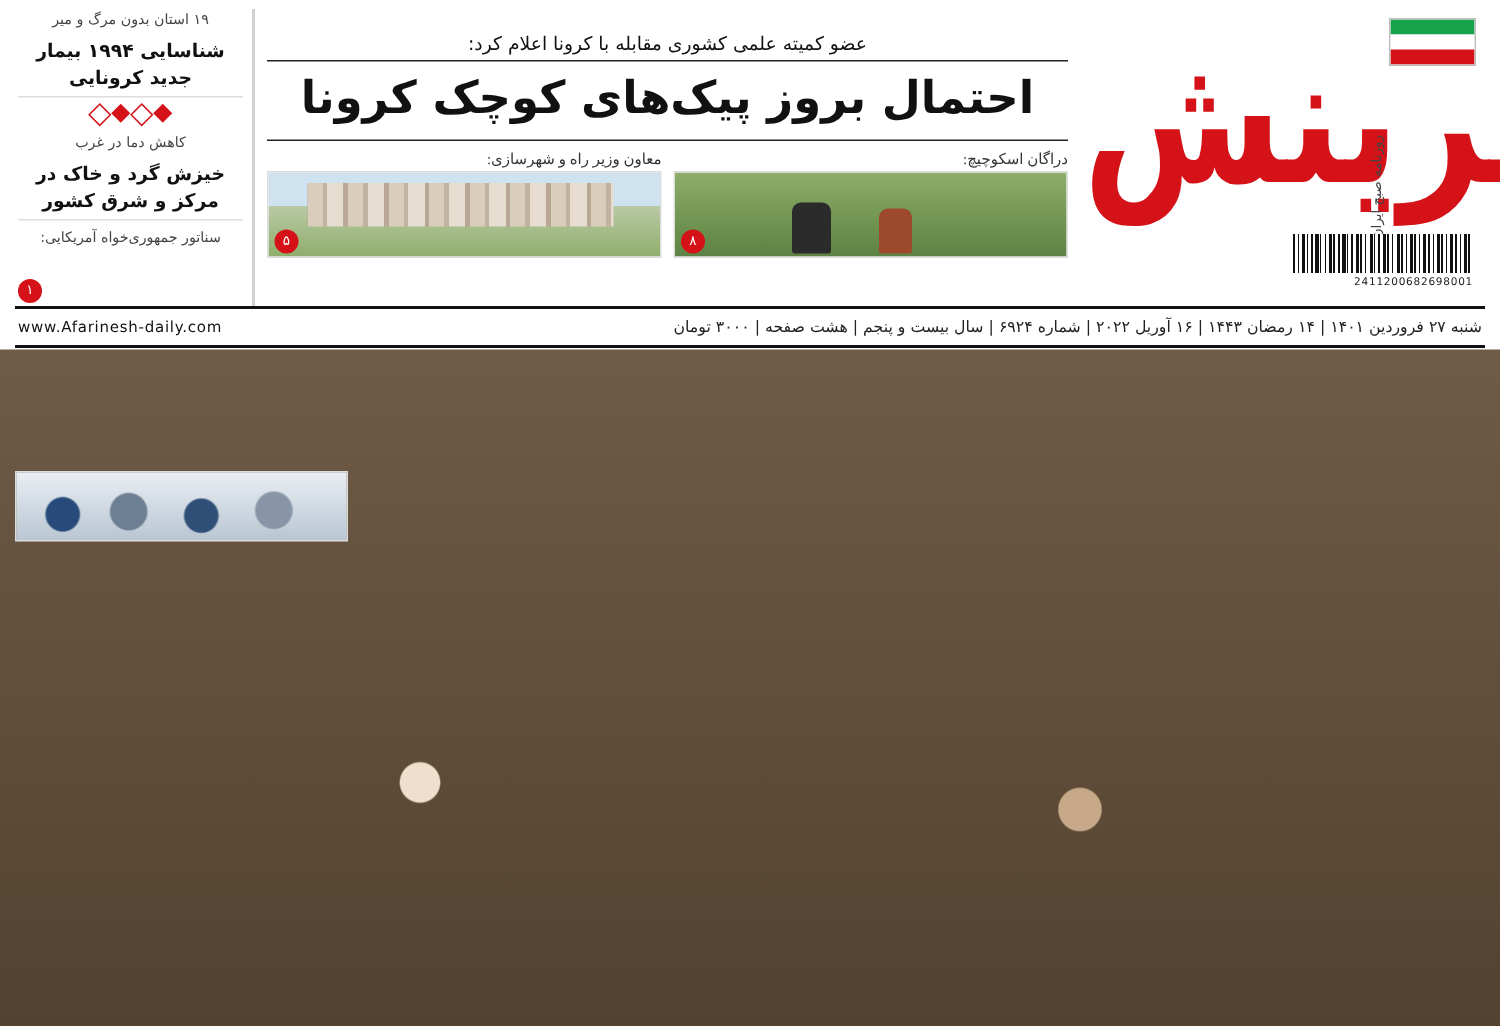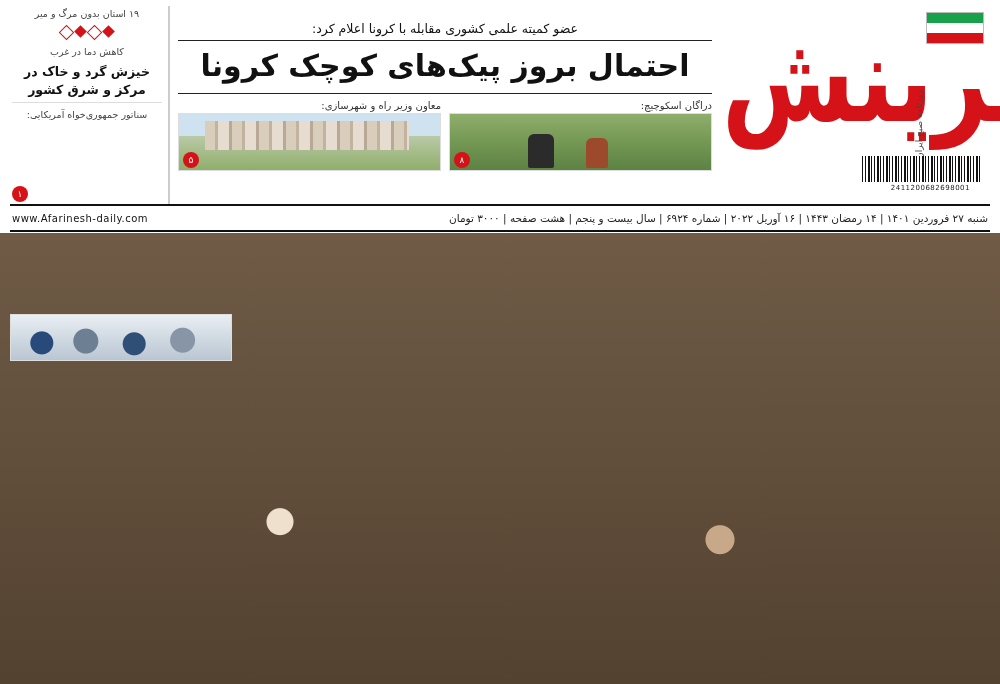--- a/index.html
+++ b/index.html
@@ -81,21 +81,21 @@
     position: absolute;
     bottom: 22px;
     right: 8px;
     width: 120px;
     height: 26px;
     background: repeating-linear-gradient(90deg,#111 0 1px,#fff 1px 3px,#111 3px 4px,#fff 4px 6px,#111 6px 8px,#fff 8px 9px);
   }
   .barcode-num {
     position: absolute;
     bottom: 12px;
-    right: 20px;
+    right: 8px;
     font-size: 7px;
     color: #222;
     letter-spacing: 0.5px;
   }
 
   
   .mh-center {
     flex: 1 1 auto;
     display: flex;
     flex-direction: column;
@@ -136,20 +136,21 @@
   }
   .mh-card {
     flex: 1 1 50%;
     display: flex;
     flex-direction: column;
   }
   .mh-card .cap {
     font-size: 10px;
     color: #333;
     margin-bottom: 2px;
+    font-family: Liberation Serif, serif;
   }
   .mh-card .ttl {
     font-size: 14.5px;
     font-weight: bold;
     line-height: 1.35;
     margin-bottom: 3px;
   }
   .mh-photo {
     height: 56px;
     position: relative;
@@ -572,20 +573,21 @@
           <div class="cap">معاون وزیر راه و شهرسازی:</div>
           <div class="mh-photo photo-city">
             <div class="pagebadge" style="left:4px;">۵</div>
           </div>
         </div>
       </div>
     </div>
 
     <div class="mh-left">
       <div class="small">۱۹ استان بدون مرگ و میر</div>
+      <div class="item">شناسایی ۱۹۹۴ بیمار جدید کرونایی</div>
       <div class="diamonds">
         <span class="diamond"></span>
           <span class="diamond o"></span>
           <span class="diamond"></span>
           <span class="diamond o"></span>
       </div>
       <div class="small">کاهش دما در غرب</div>
       <div class="item">خیزش گرد و خاک در مرکز و شرق کشور</div>
       <div class="small">سناتور جمهوری‌خواه آمریکایی:</div>
       <div class="pagebadge" style="left:2px;bottom:2px;">۱</div>

